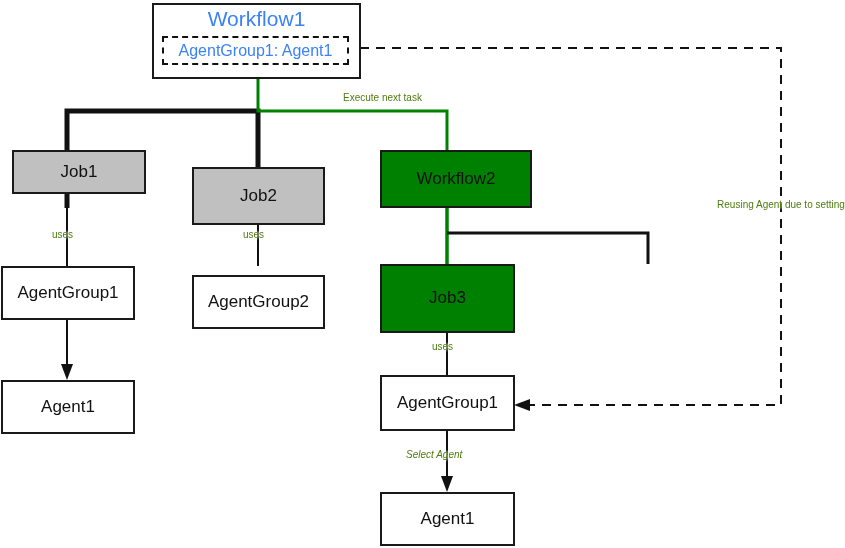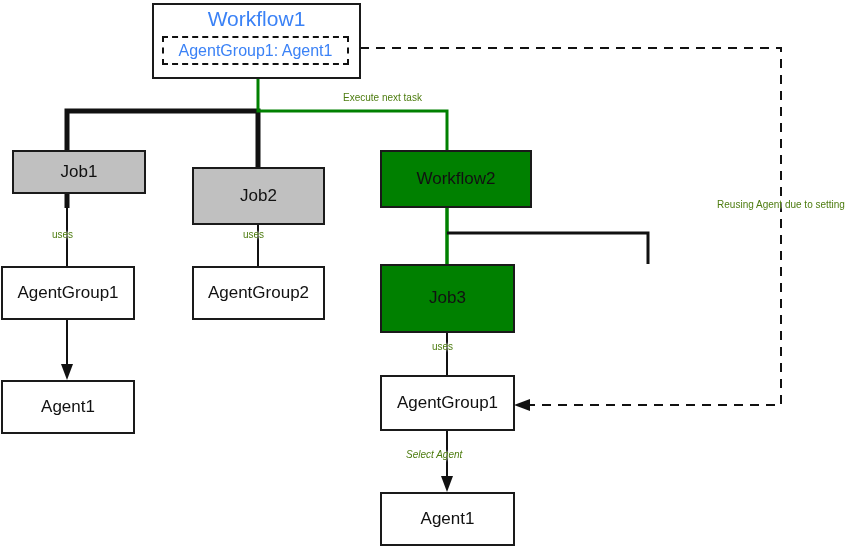--- a/index.html
+++ b/index.html
@@ -122,21 +122,21 @@
   </div>
 
   <div class="node gray" style="left:12px; top:150px; width:134px; height:44px;">Job1</div>
 
   <div class="node gray" style="left:192px; top:150px; width:133px; height:58px;margin-top:17px;">Job2</div>
 
   <div class="node green" style="left:380px; top:150px; width:152px; height:58px;">Workflow2</div>
 
   <div class="node" style="left:1px; top:266px; width:134px; height:54px;">AgentGroup1</div>
 
-  <div class="node" style="left:192px; top:266px; width:133px; height:54px;">AgentGroup2</div>
+  <div class="node" style="left:192px; top:275px; width:133px; height:54px;">AgentGroup2</div>
 
   <div class="node green" style="left:380px; top:264px; width:135px; height:69px;">Job3</div>
 
 
   <div class="node" style="left:1px; top:380px; width:134px; height:54px;">Agent1</div>
 
   <div class="node" style="left:380px; top:375px; width:135px; height:56px;">AgentGroup1</div>
 
   <div class="node" style="left:380px; top:492px; width:135px; height:54px;">Agent1</div>
 

